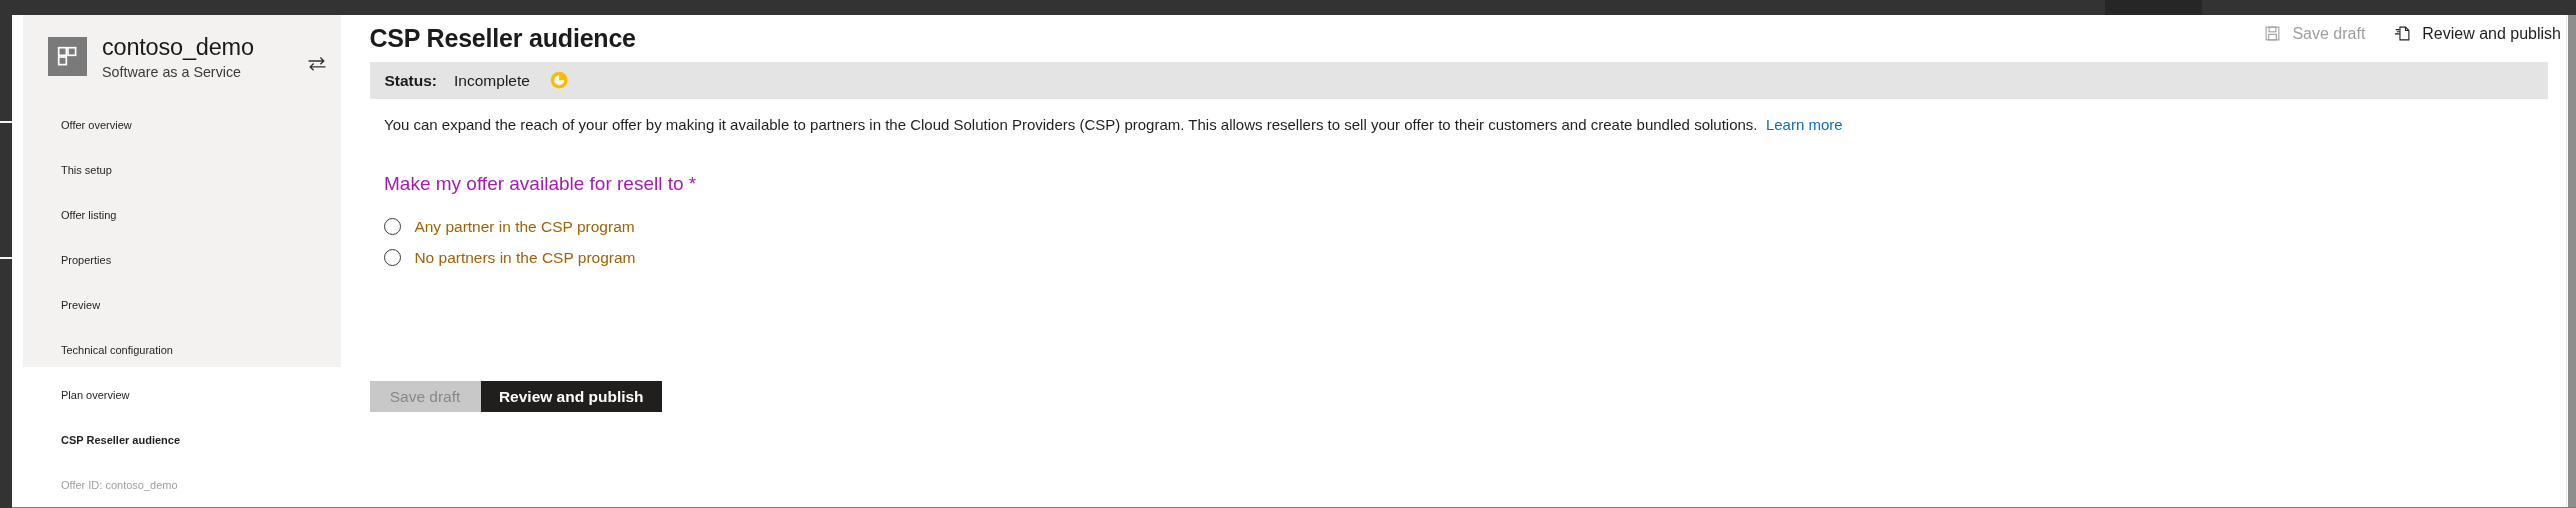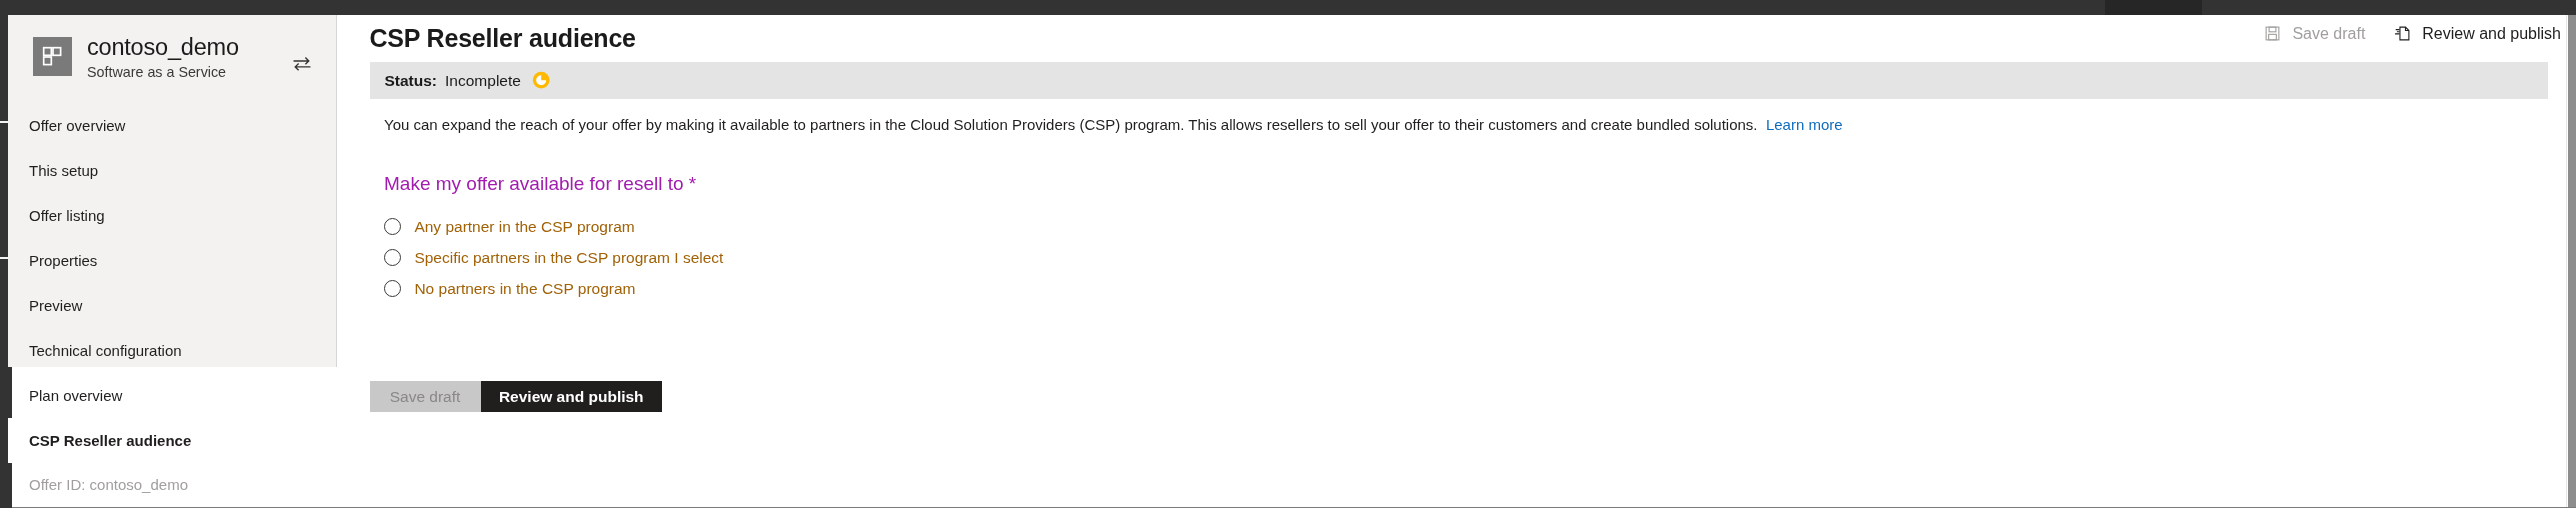--- a/index.html
+++ b/index.html
@@ -47,21 +47,21 @@
     position: absolute;
     left: 0;
     width: 11.7px;
     height: 1.7px;
     background: #f3f3f3;
   }
 
   
   .sidebar {
     position: absolute;
-    left: 8px; top: 15px;
+    left: 23px; top: 15px;
     width: 329px;
     height: 352px;
     background: #f3f2f1;
     border-right: 0.8px solid #d6d6d6;
   }
 
   .brand {
     position: relative;
     height: 81px;
     padding: 18.4px 0 0 25px;
@@ -96,22 +96,22 @@
     color: #333333;
     cursor: pointer;
   }
   .brand-switch svg { display: block; }
 
   .navlist { position: relative; margin-top: 6.7px; }
   .navitem {
     position: relative;
     height: 45px;
     line-height: 45px;
-    padding-left: 21px;
-    font-size: 15px;
+    padding-left: 38px;
+    font-size: 11px;
     color: #201f1e;
     cursor: pointer;
     white-space: nowrap;
   }
   .navitem.active {
     background: #ffffff;
     font-weight: bold;
   }
   .navitem.offerid {
     color: #a19f9d;
@@ -163,21 +163,21 @@
 
   .statusbar {
     position: absolute;
     left: 28.5px; top: 47px;
     right: 18.4px;
     height: 37px;
     background: #e4e4e4;
     display: flex;
     align-items: center;
     padding-left: 15px;
-    gap: 8px;
+    gap: 17px;
   }
   .status-label { font-size: 15.5px; font-weight: bold; color: #1b1b1b; }
   .status-value { font-size: 15.5px; color: #1b1b1b; }
   .status-icon { display: flex; margin-left: 3.4px; }
   .status-icon svg { display: block; }
 
   .body {
     position: absolute;
     left: 43px; top: 99px;
     right: 18.4px;
@@ -395,24 +395,20 @@
 
       <div class="field-label">Make my offer available for resell to *</div>
 
       <div class="radio-group">
         <div class="radio-row">
           <span class="radio-mark"></span>
           <span class="radio-text">Any partner in the CSP program</span>
         </div>
         <div class="radio-row">
           <span class="radio-mark"></span>
-          <span class="radio-text">Specific partners in the CSP program I select</span>
-        </div>
-        <div class="radio-row">
-          <span class="radio-mark"></span>
           <span class="radio-text">No partners in the CSP program</span>
         </div>
       </div>
 
     </div>
 
     <div class="footer-actions">
       <button class="btn btn-secondary">Save draft</button>
       <button class="btn btn-primary">Review and publish</button>
     </div>

